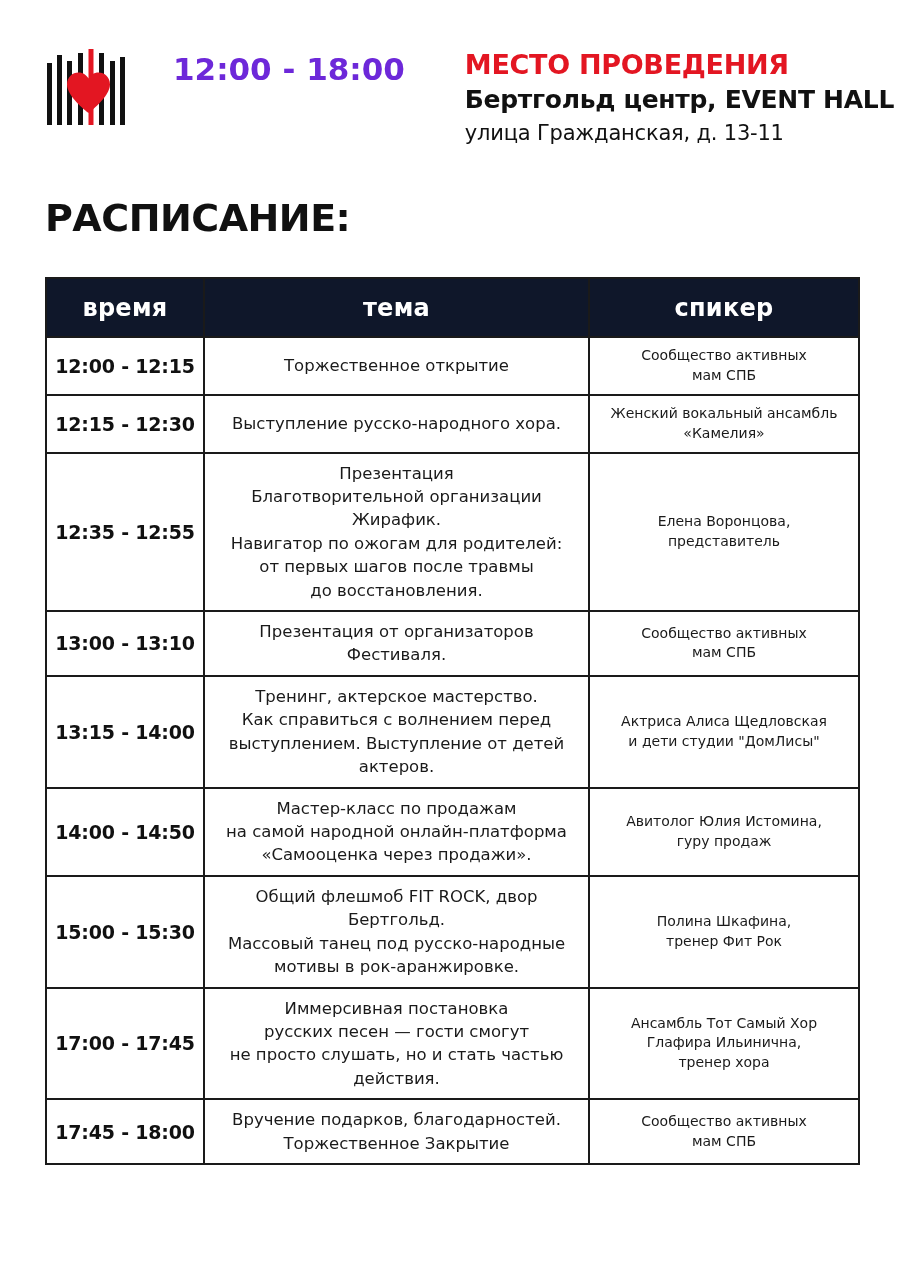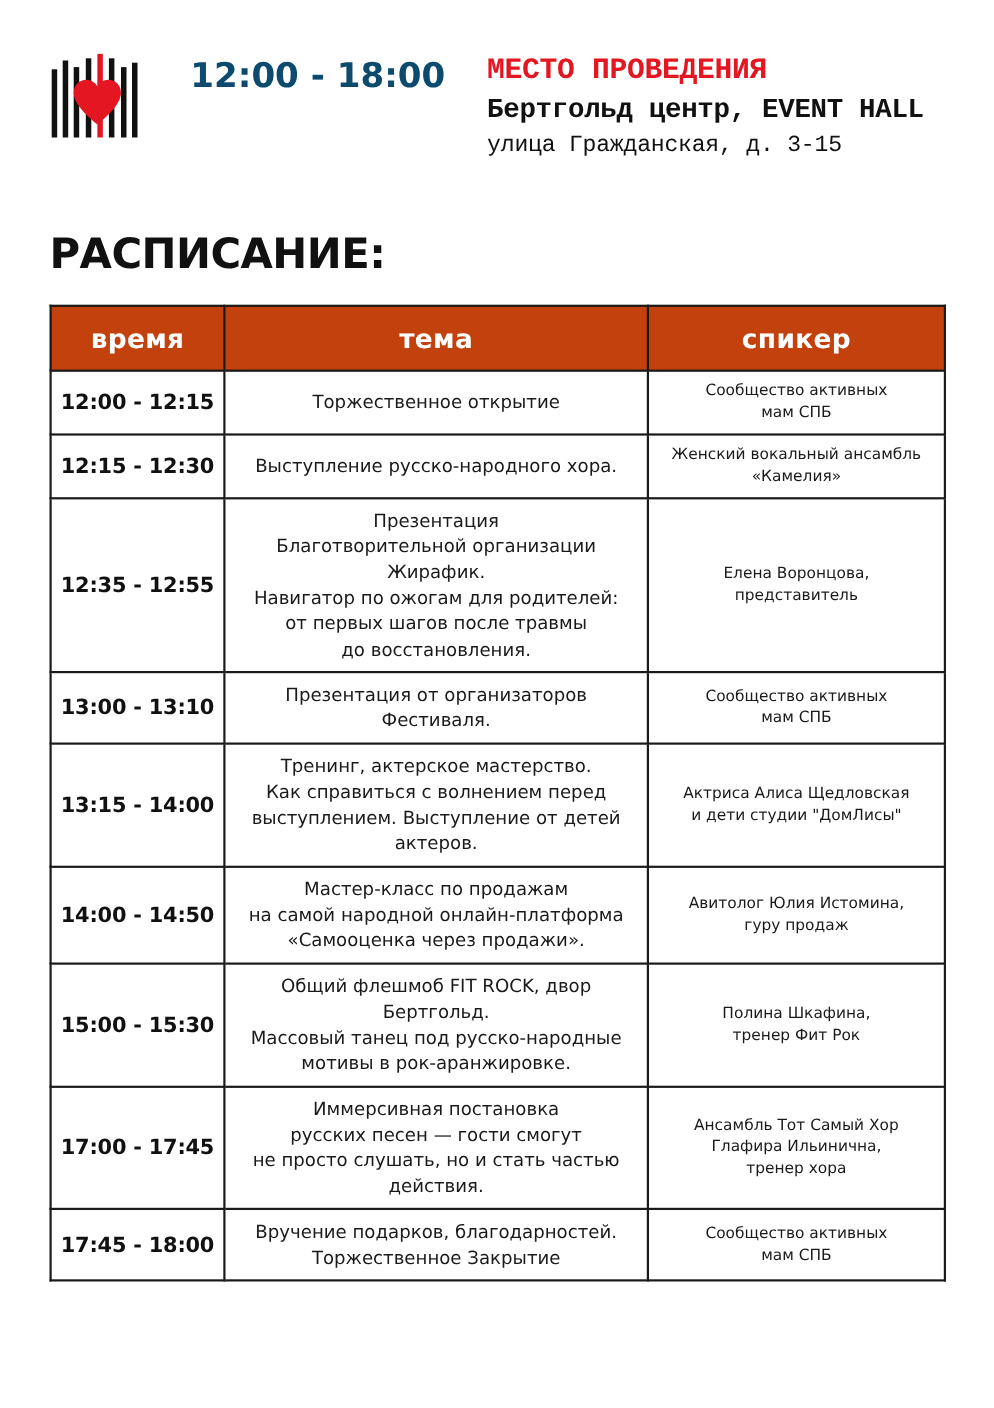--- a/index.html
+++ b/index.html
@@ -46,30 +46,29 @@
     font-weight: 700;
     letter-spacing: -0.5px;
     color: #111111;
     line-height: 1.12;
     white-space: nowrap;
   }
   .time-line {
     font-size: 31px;
     font-weight: 700;
     letter-spacing: 0px;
-    color: #0c4a6e;
+    color: #6d28d9;
     line-height: 1.18;
     white-space: nowrap;
   }
 
   .venue {
     flex: 1 1 auto;
-    margin-left: 38px;
+    margin-left: 60px;
     margin-top: 4px;
-    font-family: Liberation Mono, monospace;
   }
   .venue-title {
     font-size: 27px;
     font-weight: 700;
     color: #E31622;
     line-height: 1.2;
     letter-spacing: -0.3px;
     white-space: nowrap;
   }
   .venue-place {
@@ -88,21 +87,21 @@
     line-height: 1.25;
     letter-spacing: -0.2px;
     white-space: nowrap;
     margin-top: 4px;
   }
 
   
   .title-row {
     position: absolute;
     left: 45px;
-    top: 209px;
+    top: 196px;
     display: flex;
     align-items: baseline;
     white-space: nowrap;
     justify-content: center;
   }
   .title-main {
     font-size: 38px;
     font-weight: 700;
     color: #111111;
     letter-spacing: -0.5px;
@@ -125,21 +124,21 @@
     table-layout: fixed;
   }
   .schedule th,
   .schedule td {
     border: 2px solid #1a1a1a;
     vertical-align: middle;
     text-align: center;
     padding: 8px 6px;
   }
   .schedule thead th {
-    background: #c2410c;
+    background: #0f172a;
     color: #ffffff;
     font-size: 24px;
     font-weight: 700;
     height: 57px;
     padding: 0 6px;
     letter-spacing: 0.3px;
     border-color: #1a1a1a;
   }
   .col-time   { width: 158px; }
   .col-topic  { width: 385px; }
@@ -189,21 +188,21 @@
     </svg>
   </div>
 
   <div class="datetime">
     <div class="time-line">12:00 - 18:00</div>
   </div>
 
   <div class="venue">
     <div class="venue-title">МЕСТО ПРОВЕДЕНИЯ</div>
     <div class="venue-place">Бертгольд центр, EVENT HALL</div>
-    <div class="venue-address">улица Гражданская, д. 3-15</div>
+    <div class="venue-address">улица Гражданская, д. 13-11</div>
   </div>
 
 </div>
 
 <div class="title-row">
   <span class="title-main">РАСПИСАНИЕ:</span>
 </div>
 
 <table class="schedule">
   <colgroup>

